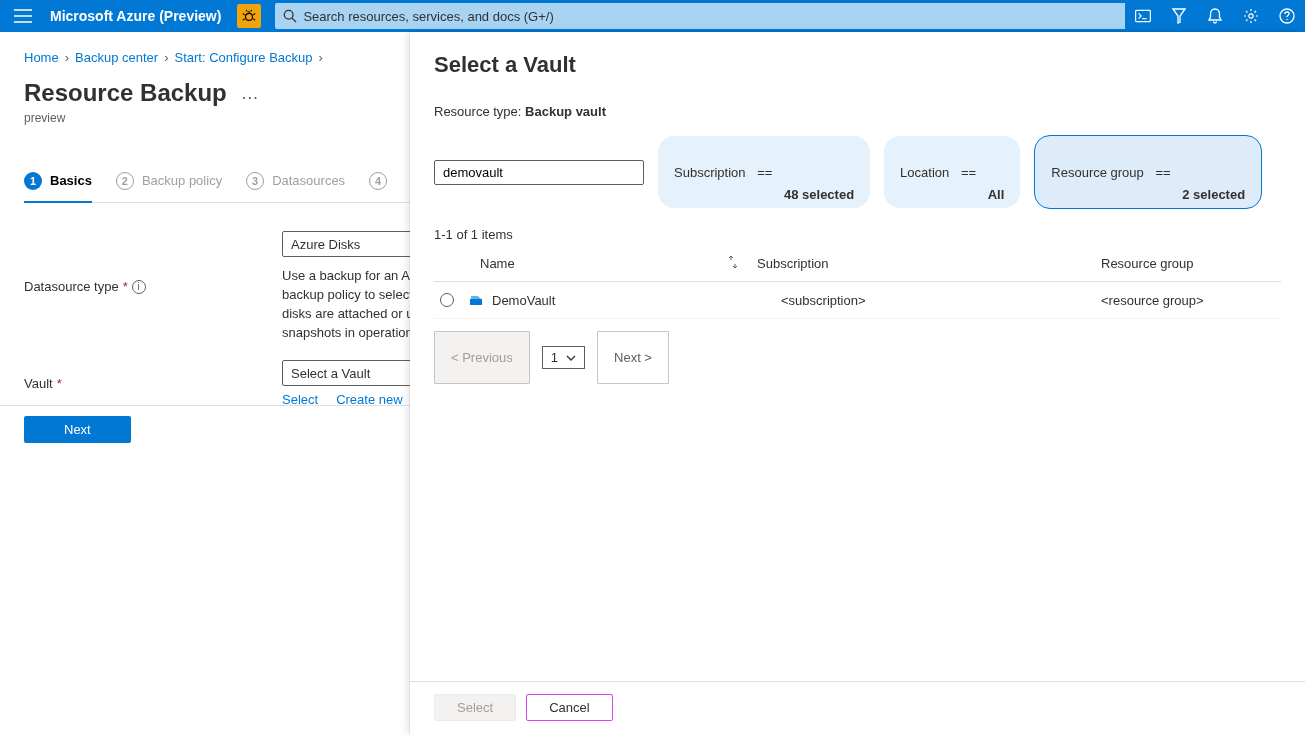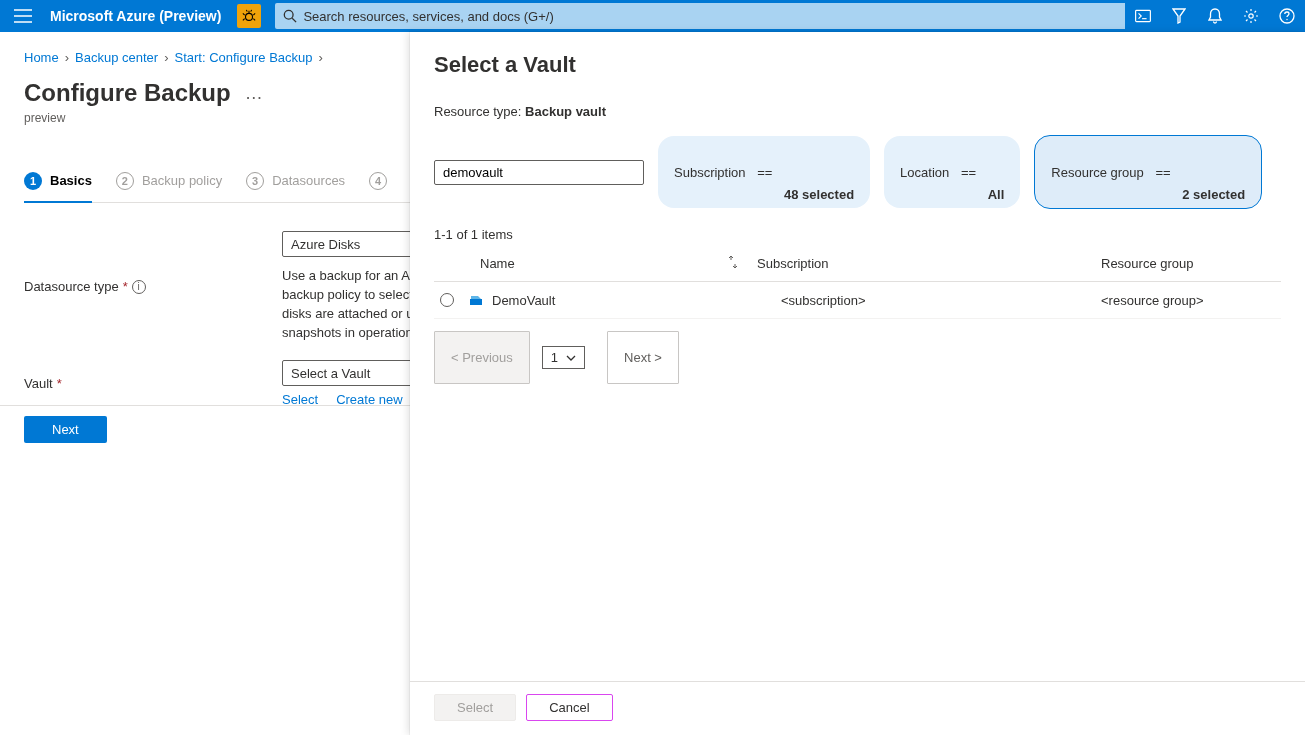--- a/index.html
+++ b/index.html
@@ -229,21 +229,21 @@
     bottom: 0;
     width: 100%;
     border-top: 1px solid #e1dfdd;
     padding: 10px 24px;
     background: #fff;
   }
   .btn-primary {
     background: #0078d4;
     color: #fff;
     border: none;
-    padding: 6px 28px;
+    padding: 6px 40px;
     font-size: 13px;
     border-radius: 2px;
     cursor: pointer;
   }
 
   
   .blade {
     position: absolute;
     top: 32px;
     right: 0;
@@ -334,21 +334,20 @@
     color: #a19f9d;
     font-size: 13px;
     padding: 18px 16px;
     border-radius: 1px;
     cursor: default;
   }
   .btn-ghost.enabled {
     background: #fff;
     color: #605e5c;
     cursor: pointer;
-    margin-left: 10px;
   }
   .page-select {
     border: 1px solid #605e5c;
     padding: 3px 8px;
     display: inline-flex;
     align-items: center;
     gap: 8px;
     cursor: pointer;
   }
 
@@ -456,21 +455,21 @@
   <div class="breadcrumb">
     <span>Home</span>
     <span class="sep">›</span>
     <span>Backup center</span>
     <span class="sep">›</span>
     <span>Start: Configure Backup</span>
     <span class="sep">›</span>
   </div>
 
   <div class="page-title-row">
-    <div class="page-title">Configure Backup</div>
+    <div class="page-title">Resource Backup</div>
     <div class="page-title-more">…</div>
   </div>
   <div class="page-subtitle">preview</div>
 
   <div class="steps">
     <div class="step active">
       <span class="badge">1</span>
       <span class="step-label">Basics</span>
     </div>
     <div class="step inactive">

